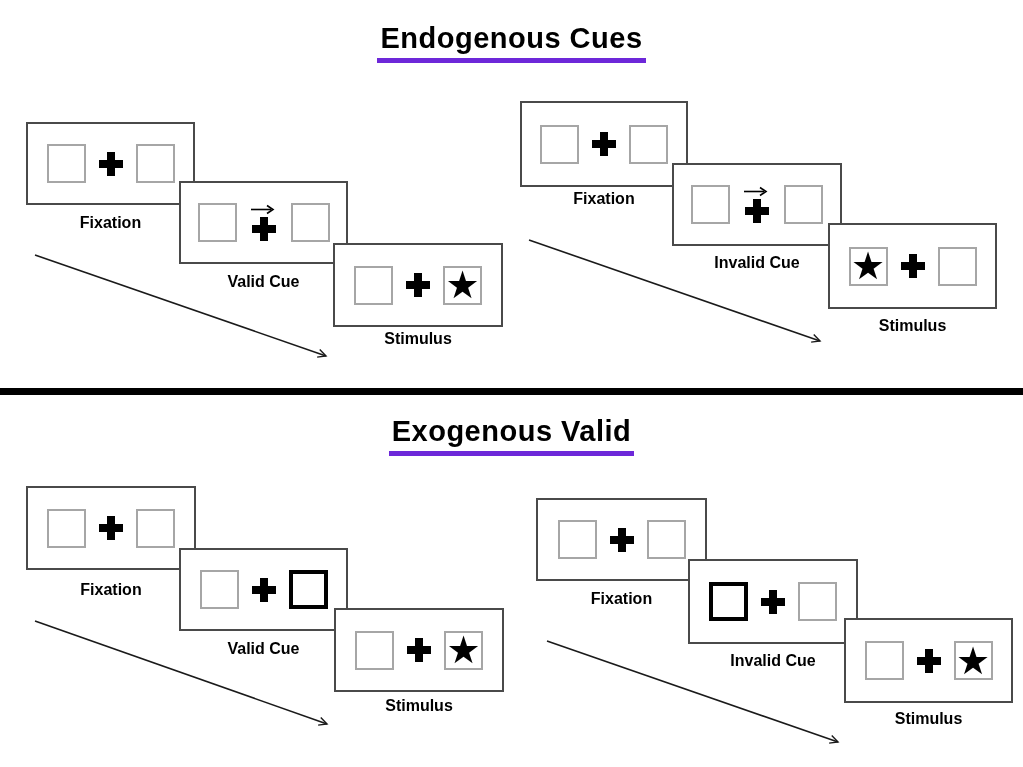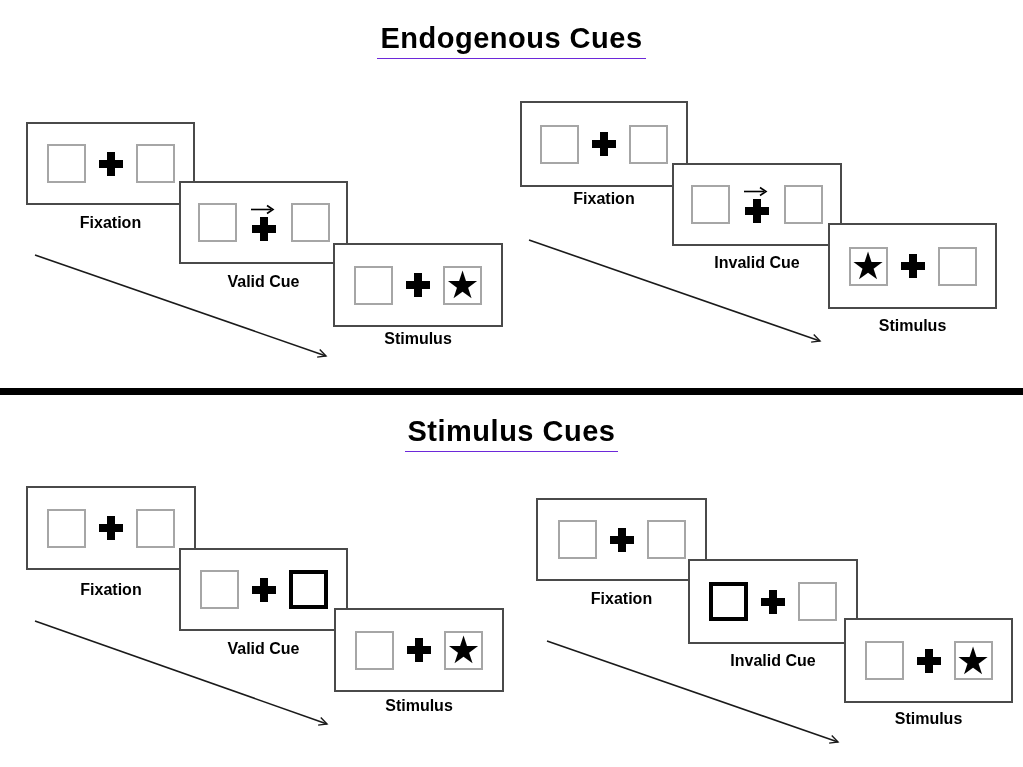--- a/index.html
+++ b/index.html
@@ -2,21 +2,21 @@
 <html><head>
 <meta charset="utf-8">
 <style>
   html,body { margin:0; padding:0; background:#ffffff; }
   .canvas {
     position:relative; width:1023px; height:767px; background:#ffffff;
     font-family:"Liberation Sans", sans-serif; overflow:hidden; color:#000;
   }
   .sec-title { position:absolute; left:0; width:100%; text-align:center;
     font-size:29px; font-weight:bold; letter-spacing:0.5px; }
-  .sec-title .u { display:inline-block; border-bottom:1px solid #6d28d9; padding:0 3px 3px 3px; }
+  .sec-title .u { display:inline-block; border-bottom:5px solid #6d28d9; padding:0 3px 3px 3px; }
   #title-endo { top:22px; }
   #title-exo  { top:415px; }
 
   .divider { position:absolute; left:0; top:388px; width:1023px; height:7px; background:#000; }
 
   .panel { position:absolute; background:#fff; border:2px solid #4a4a4a; box-sizing:border-box;
     display:flex; align-items:center; justify-content:center; gap:13px; }
 
   .box { width:39px; height:39px; box-sizing:border-box; border:2px solid #a6a6a6;
     background:#fff; display:flex; align-items:center; justify-content:center; }
@@ -76,21 +76,21 @@
     <line x1="35" y1="255" x2="326" y2="356" stroke="#1a1a1a" stroke-width="1.6" marker-end="url(#ah)"></line>
     <line x1="529" y1="240" x2="820" y2="341" stroke="#1a1a1a" stroke-width="1.6" marker-end="url(#ah)"></line>
     <line x1="35" y1="621" x2="327" y2="724" stroke="#1a1a1a" stroke-width="1.6" marker-end="url(#ah)"></line>
     <line x1="547" y1="641" x2="838" y2="742" stroke="#1a1a1a" stroke-width="1.6" marker-end="url(#ah)"></line>
   </svg>
 
   <div class="sec-title" id="title-endo">
     <span class="u">Endogenous Cues</span>
   </div>
   <div class="sec-title" id="title-exo">
-    <span class="u">Stimulus Cues</span>
+    <span class="u">Exogenous Valid</span>
   </div>
 
   <div class="divider"></div>
 
   <div class="panel ev-a">
     <div class="box"></div>
     <div class="cross"></div>
     <div class="box"></div>
   </div>
   <div class="panel ev-b">

